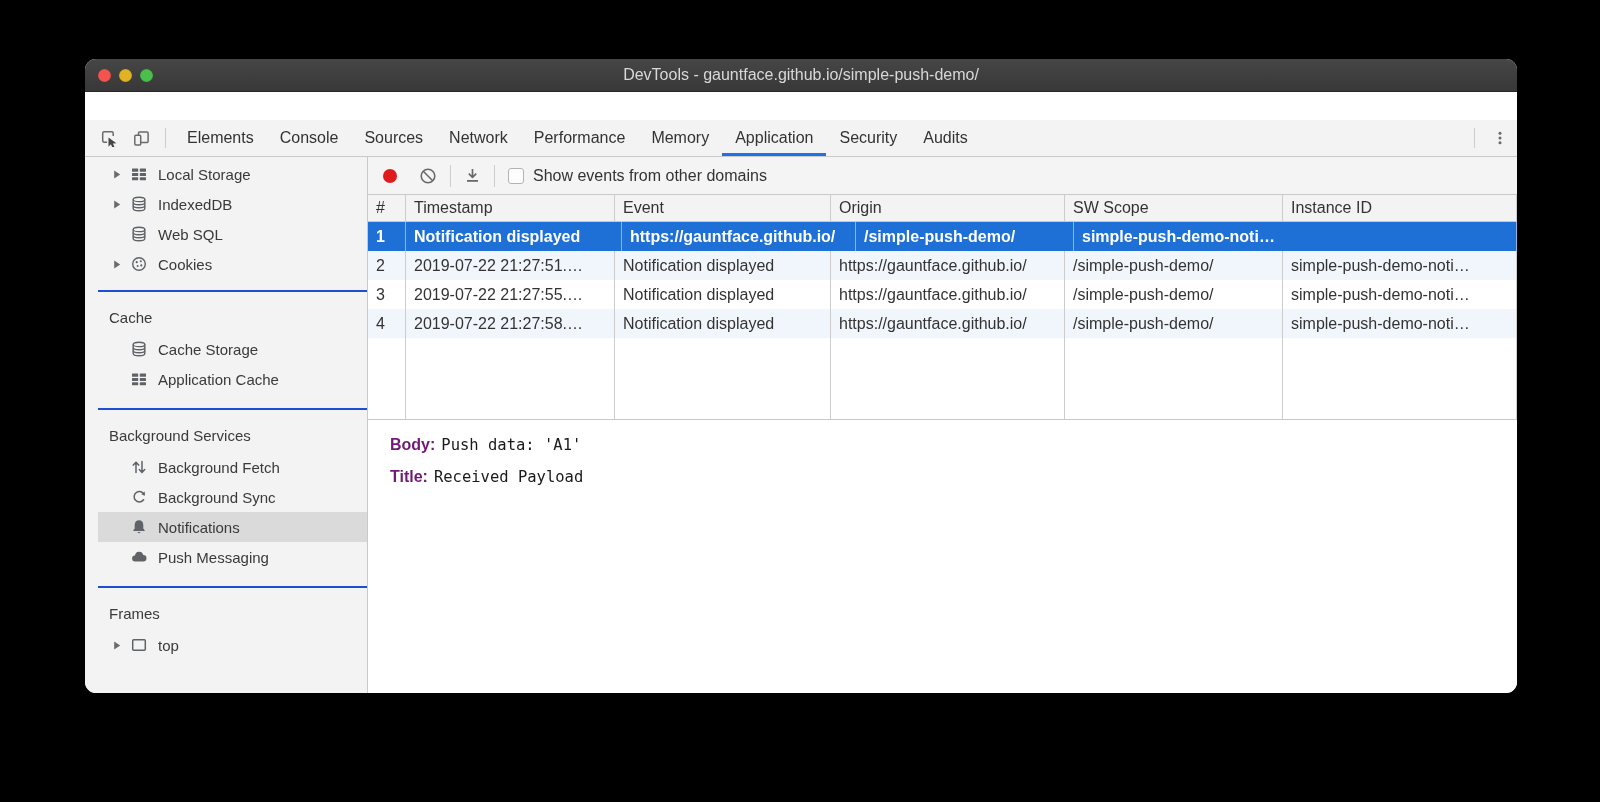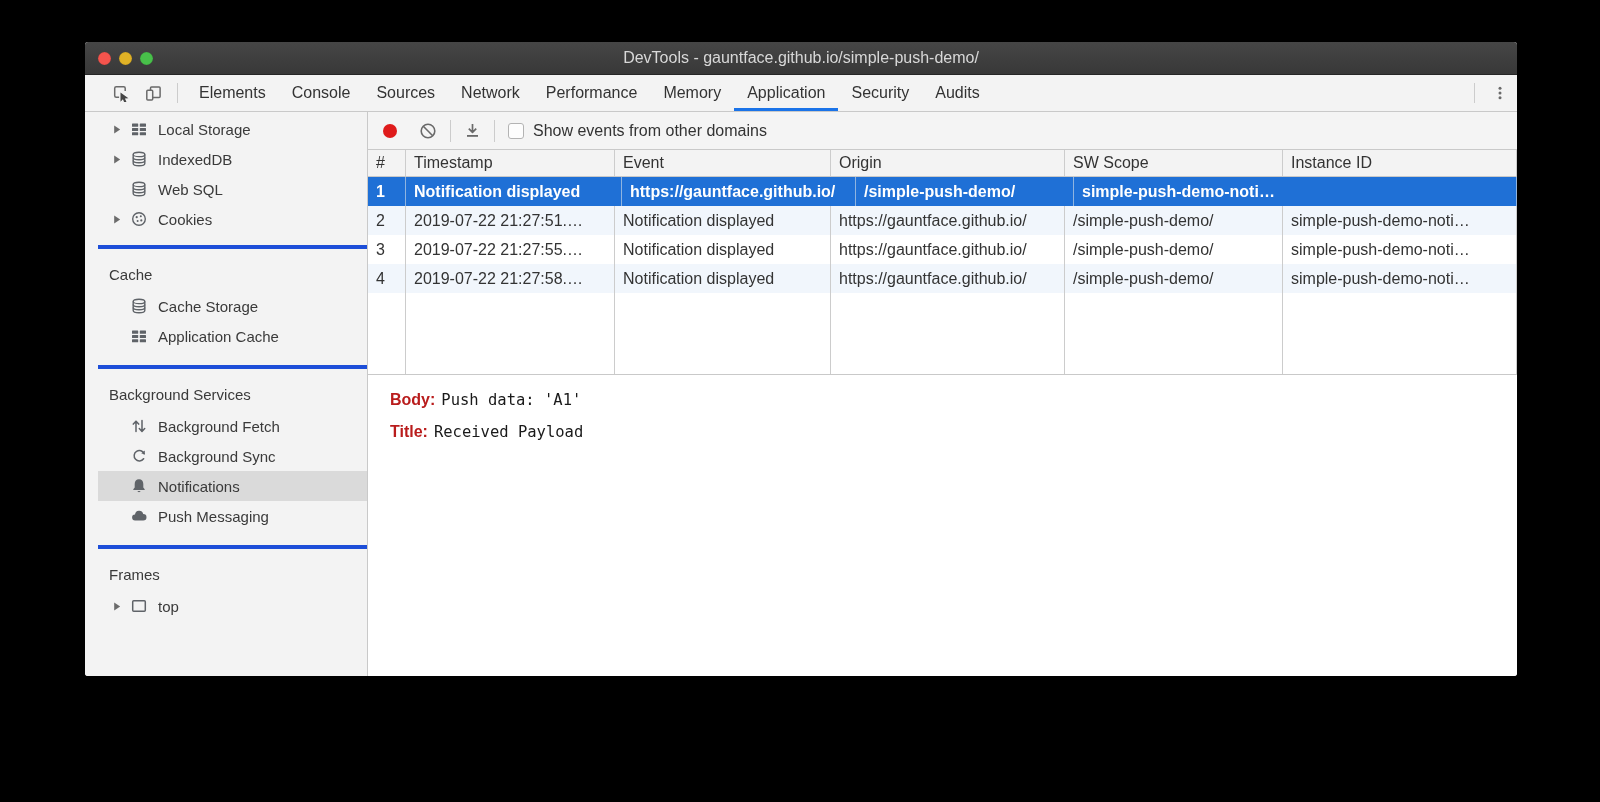--- a/index.html
+++ b/index.html
@@ -1,51 +1,51 @@
 <!DOCTYPE html>
 <html><head>
 <meta charset="utf-8">
 <style>
   * { margin:0; padding:0; box-sizing:border-box; }
   html,body { width:1600px; height:802px; background:#000; overflow:hidden;
               font-family:"Liberation Sans", sans-serif; }
 
-  .window { position:absolute; left:85px; top:42px; width:1432px; height:634px;
-            border-radius:3px; overflow:hidden; background:#fff; }
+  .window { position:absolute; left:85px; top:59px; width:1432px; height:634px;
+            border-radius:11px; overflow:hidden; background:#fff; }
 
   
   .titlebar { height:33px; background:linear-gradient(#464646,#383838);
               border-bottom:1px solid #262626; position:relative;
               display:flex; align-items:center; justify-content:center; }
   .traffic { position:absolute; left:13px; top:0; height:100%; display:flex; align-items:center; gap:8px; }
   .light { width:13px; height:13px; border-radius:50%; box-shadow:inset 0 0 1px rgba(0,0,0,.3); }
   .light.red { background:#f4544d; }
   .light.yellow { background:#e0b226; }
   .light.green { background:#48c04a; }
   .win-title { color:#d8d8d8; font-size:16px; }
 
   
   .tabbar { height:37px; background:#f3f3f3; border-bottom:1px solid #c9c9c9;
-            display:flex; align-items:stretch; padding-left:20px; }
+            display:flex; align-items:stretch; padding-left:8px;margin-top:28px; }
   .icon-btn { width:32px; display:flex; align-items:center; justify-content:center; }
   .vsep { width:1px; background:#ccc; margin:8px 8px; }
   .tab { padding:0 13px; display:flex; align-items:center; font-size:16px; color:#333; }
   .tab.active { box-shadow:inset 0 -3px 0 0 #1a73e8; }
   .tabbar-right { margin-left:auto; display:flex; align-items:stretch; }
   .kebab-btn { width:34px; display:flex; align-items:center; justify-content:center; }
 
   
   .content { display:flex; height:564px; }
 
   
   .sidebar { width:283px; background:#f3f3f3; border-right:1px solid #c9c9c9;
              font-size:15px; color:#3a3a3a; overflow:hidden; flex:none;padding-left:13px; }
   .section { padding:8px 0 14px; }
   .section.first { padding:2px 0 11px; }
-  .section + .section { border-top:4px solid #1d4ed8; }
+  .section + .section { border-top:2px solid #1d4ed8; }
   .section-header { height:34px; display:flex; align-items:center; padding-left:11px; color:#3a3a3a; }
   .side-item { height:30px; display:flex; align-items:center; padding-left:15px; cursor:default; }
   .side-item.selected { background:#dadada; }
   .arrow-box { width:16px; flex:none; display:flex; align-items:center; }
   .icon-box { width:20px; flex:none; display:flex; align-items:center; justify-content:center; margin-right:9px; }
 
   
   .main { flex:1; min-width:0; display:flex; flex-direction:column; background:#fff; }
   .toolbar { height:38px; flex:none; background:#f4f4f4; border-bottom:1px solid #c9c9c9;
              display:flex; align-items:center; padding-left:15px; }
@@ -69,21 +69,21 @@
   .c0 { flex:0 0 38px; }
   .c1 { flex:0 0 209px; }
   .c2 { flex:0 0 216px; }
   .c3 { flex:0 0 234px; }
   .c4 { flex:0 0 218px; }
   .c5 { flex:1 1 auto; min-width:0; }
 
   
   .details { padding:16px 22px; }
   .detail-line { display:flex; align-items:baseline; margin-bottom:14px; }
-  .detail-label { font-weight:bold; font-size:16px; color:#b91c1c; margin-right:6px; }
+  .detail-label { font-weight:bold; font-size:16px; color:#701a75; margin-right:6px; }
   .detail-value { font-family:"DejaVu Sans Mono", monospace; font-size:15.5px; color:#1a1a1a; }
 
   svg { display:block; }
 </style>
 </head>
 <body>
 
 <div class="window">
 
   <div class="titlebar">

